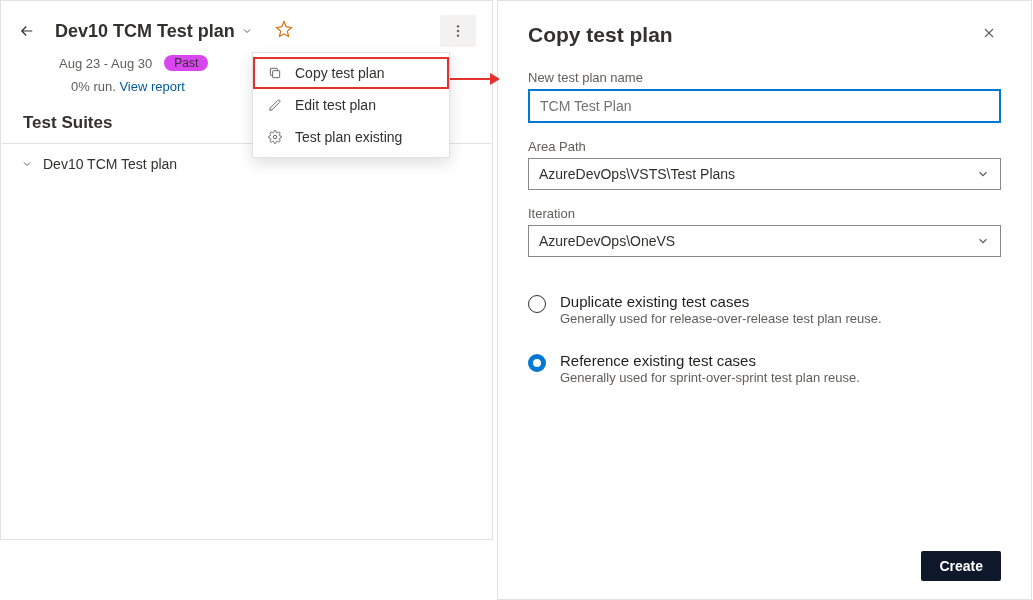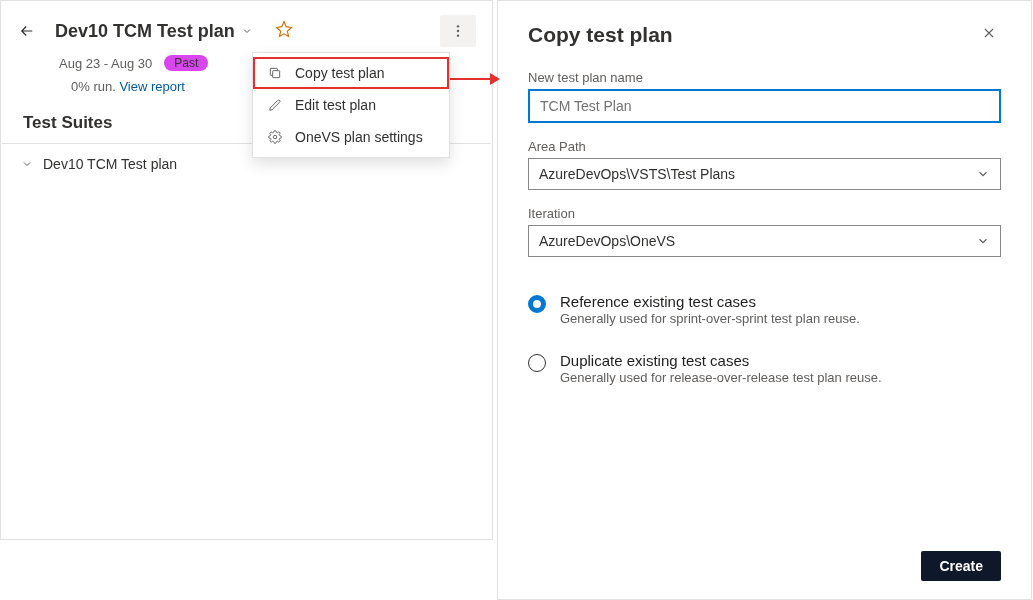--- a/index.html
+++ b/index.html
@@ -263,21 +263,21 @@
     </span>
     <span>Edit test plan</span>
   </div>
   <div class="menu-item">
     <span class="mi-icon">
       <svg width="14" height="14" viewBox="0 0 24 24" fill="none" stroke="#605e5c" stroke-width="1.6">
           <circle cx="12" cy="12" r="3"></circle>
           <path d="M19.4 15a1.7 1.7 0 0 0 .3 1.8l.1.1a2 2 0 1 1-2.8 2.8l-.1-.1a1.7 1.7 0 0 0-1.8-.3 1.7 1.7 0 0 0-1 1.5V21a2 2 0 0 1-4 0v-.1a1.7 1.7 0 0 0-1-1.5 1.7 1.7 0 0 0-1.8.3l-.1.1a2 2 0 1 1-2.8-2.8l.1-.1a1.7 1.7 0 0 0 .3-1.8 1.7 1.7 0 0 0-1.5-1H3a2 2 0 0 1 0-4h.1a1.7 1.7 0 0 0 1.5-1 1.7 1.7 0 0 0-.3-1.8l-.1-.1a2 2 0 1 1 2.8-2.8l.1.1a1.7 1.7 0 0 0 1.8.3H9a1.7 1.7 0 0 0 1-1.5V3a2 2 0 0 1 4 0v.1a1.7 1.7 0 0 0 1 1.5 1.7 1.7 0 0 0 1.8-.3l.1-.1a2 2 0 1 1 2.8 2.8l-.1.1a1.7 1.7 0 0 0-.3 1.8V9a1.7 1.7 0 0 0 1.5 1H21a2 2 0 0 1 0 4h-.1a1.7 1.7 0 0 0-1.5 1z"></path>
         </svg>
     </span>
-    <span>OneVS plan settings</span>
+    <span>Test plan existing</span>
   </div>
 </div>
 
 <svg class="annotation-arrow" viewBox="0 0 110 18">
   <line x1="0" y1="9" x2="100" y2="9" stroke="#e3312e" stroke-width="2"></line>
   <polygon points="100,3 110,9 100,15" fill="#e3312e"></polygon>
 </svg>
 
 <div class="right-panel">
   <div class="dlg-header">
@@ -303,31 +303,31 @@
   <div class="field-label" style="margin-top:16px;">Iteration</div>
   <div class="combo">
     <span>AzureDevOps\OneVS</span>
     <svg class="chev" width="14" height="14" viewBox="0 0 24 24" fill="none" stroke="#605e5c" stroke-width="2">
         <path d="M6 9l6 6 6-6"></path>
       </svg>
   </div>
 
   <div class="radio-group">
     <div class="radio-item">
+      <div class="radio-circle"></div>
+      <div>
+        <div class="radio-title">Duplicate existing test cases</div>
+        <div class="radio-sub">Generally used for release-over-release test plan reuse.</div>
+      </div>
+    </div>
+    <div class="radio-item">
       <div class="radio-circle selected"></div>
       <div>
         <div class="radio-title">Reference existing test cases</div>
         <div class="radio-sub">Generally used for sprint-over-sprint test plan reuse.</div>
       </div>
     </div>
-    <div class="radio-item">
-      <div class="radio-circle"></div>
-      <div>
-        <div class="radio-title">Duplicate existing test cases</div>
-        <div class="radio-sub">Generally used for release-over-release test plan reuse.</div>
-      </div>
-    </div>
   </div>
 
   <div class="dlg-footer">
     <button class="create-btn">Create</button>
   </div>
 </div>
 
 </body></html>

